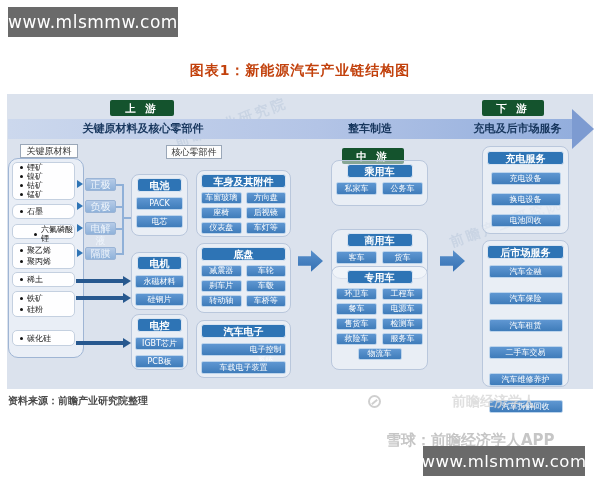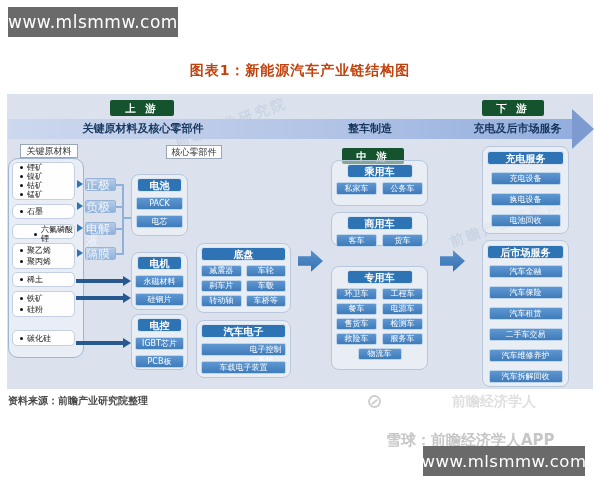--- a/index.html
+++ b/index.html
@@ -12,21 +12,21 @@
   .badge{background:#14532d;color:#ffffff;font-size:10.5px;font-weight:bold;text-align:center;line-height:16px;height:16px;letter-spacing:3px;border-radius:2px;}
   .band-body{height:20px;background:linear-gradient(90deg,#ccd8ed 0%,#b3c4e6 55%,#93aedd 100%);}
   .band-head{width:0;height:0;border-top:20px solid transparent;border-bottom:20px solid transparent;border-left:22px solid #7d9bd1;}
   .band-label{font-size:11px;font-weight:bold;color:#17365d;text-align:center;line-height:18px;height:18px;}
   .tag{background:#fdfdfd;border:1px solid #9aa7b8;color:#333;font-size:9px;text-align:center;line-height:13px;height:14px;box-sizing:border-box;}
   .bigbox{border:1px solid #9fb5d4;border-radius:10px;background:rgba(244,248,253,.55);}
   .raw-group{background:rgba(255,255,255,.92);border:1px solid #c4d0e0;border-radius:5px;display:flex;flex-direction:column;justify-content:space-evenly;box-sizing:border-box;}
   .raw-item{display:flex;align-items:center;gap:4px;padding-left:7px;font-size:8px;color:#1c1c1c;line-height:9px;}
   .dot{width:3px;height:3px;border-radius:50%;background:#111;flex:0 0 3px;}
   .mini-arrow{width:0;height:0;border-top:4px solid transparent;border-bottom:4px solid transparent;border-left:6px solid #2e74b5;}
-  .mini-box{background:linear-gradient(180deg,#b6cbe7,#8fb2da);border:1px solid #9ab4d6;border-radius:2px;color:#eef4fb;font-size:12px;text-align:left;line-height:12px;height:13px;box-sizing:border-box;}
+  .mini-box{background:linear-gradient(180deg,#b6cbe7,#8fb2da);border:1px solid #9ab4d6;border-radius:2px;color:#eef4fb;font-size:10px;text-align:center;line-height:12px;height:13px;box-sizing:border-box;}
   .line{background:#8fb0d8;}
   .tarrow-bar{height:4px;background:#27588f;}
   .tarrow-head{width:0;height:0;border-top:5px solid transparent;border-bottom:5px solid transparent;border-left:8px solid #27588f;}
   .grp{border:1px solid #b9c7dc;border-radius:8px;background:rgba(248,250,253,.5);box-sizing:border-box;}
   .grp-hd{display:block;margin:3px auto 0;background:#2e74b5;border:1px solid #d8e4f2;color:#fff;font-weight:bold;font-size:10px;line-height:13px;height:14px;text-align:center;border-radius:3px;box-sizing:border-box;}
   .sub{background:linear-gradient(180deg,#5f97d2,#3f7cba);border:1px solid #bcd4ec;border-radius:2px;color:#ffffff;font-size:8px;line-height:11px;text-align:center;height:13px;box-sizing:border-box;}
   .two-col{display:grid;grid-template-columns:1fr 1fr;gap:3px 4px;padding:0 4px;margin-top:4px;}
   .full-col{display:flex;flex-direction:column;align-items:center;margin-top:5px;}
   .chev{background:linear-gradient(180deg,#5b92cd,#336fb2);clip-path:polygon(0 30%,52% 30%,52% 5%,100% 50%,52% 95%,52% 70%,0 70%);}
   .diag-wm{color:#a9bbd3;opacity:.35;font-size:14px;letter-spacing:3px;font-weight:bold;transform:rotate(-20deg);white-space:nowrap;}
@@ -166,20 +166,31 @@
       </div>
     </div>
     <div class="abs grp" style="left:124px;top:220px;width:57px;height:56px;">
       <div class="grp-hd" style="width:45px;">电控</div>
       <div class="full-col" style="gap:5px;">
         <div class="sub" style="width:49px;">IGBT芯片</div>
         <div class="sub" style="width:49px;">PCB板</div>
       </div>
     </div>
 
+    <div class="abs grp" style="left:189px;top:76px;width:95px;height:67px;">
+      <div class="grp-hd" style="width:85px;">车身及其附件</div>
+      <div class="two-col">
+        <div class="sub" style="height:12px;line-height:10px;">车窗玻璃</div>
+        <div class="sub" style="height:12px;line-height:10px;">方向盘</div>
+        <div class="sub" style="height:12px;line-height:10px;">座椅</div>
+        <div class="sub" style="height:12px;line-height:10px;">后视镜</div>
+        <div class="sub" style="height:12px;line-height:10px;">仪表盘</div>
+        <div class="sub" style="height:12px;line-height:10px;">车灯等</div>
+      </div>
+    </div>
     <div class="abs grp" style="left:189px;top:149px;width:95px;height:70px;">
       <div class="grp-hd" style="width:85px;">底盘</div>
       <div class="two-col">
         <div class="sub" style="height:12px;line-height:10px;">减震器</div>
         <div class="sub" style="height:12px;line-height:10px;">车轮</div>
         <div class="sub" style="height:12px;line-height:10px;">刹车片</div>
         <div class="sub" style="height:12px;line-height:10px;">车毂</div>
         <div class="sub" style="height:12px;line-height:10px;">转动轴</div>
         <div class="sub" style="height:12px;line-height:10px;">车桥等</div>
       </div>
@@ -194,21 +205,21 @@
 
     <div class="abs chev" style="left:291px;top:155px;width:25px;height:24px;"></div>
 
     <div class="abs grp" style="left:324px;top:66px;width:97px;height:46px;">
       <div class="grp-hd" style="width:66px;">乘用车</div>
       <div class="two-col" style="gap:3px 5px;">
         <div class="sub">私家车</div>
         <div class="sub">公务车</div>
       </div>
     </div>
-    <div class="abs grp" style="left:324px;top:118px;width:97px;height:34px;">
+    <div class="abs grp" style="left:324px;top:135px;width:97px;height:50px;border-radius:10px;">
       <div class="grp-hd" style="width:66px;">商用车</div>
       <div class="two-col" style="gap:3px 5px;">
         <div class="sub">客车</div>
         <div class="sub">货车</div>
       </div>
     </div>
     <div class="abs grp" style="left:324px;top:172px;width:97px;height:104px;">
       <div class="grp-hd" style="width:66px;">专用车</div>
       <div class="two-col" style="gap:3px 5px;">
         <div class="sub" style="height:12px;line-height:10px;">环卫车</div>
@@ -228,21 +239,21 @@
     <div class="abs grp" style="left:475px;top:52px;width:87px;height:88px;">
       <div class="grp-hd" style="width:77px;margin-top:4px;">充电服务</div>
       <div class="full-col" style="gap:8px;margin-top:7px;">
         <div class="sub" style="width:70px;">充电设备</div>
         <div class="sub" style="width:70px;">换电设备</div>
         <div class="sub" style="width:70px;">电池回收</div>
       </div>
     </div>
     <div class="abs grp" style="left:475px;top:146px;width:87px;height:147px;">
       <div class="grp-hd" style="width:77px;margin-top:4px;">后市场服务</div>
-      <div class="full-col" style="gap:8px;margin-top:6px;">
+      <div class="full-col" style="gap:14px;margin-top:6px;">
         <div class="sub" style="width:74px;">汽车金融</div>
         <div class="sub" style="width:74px;">汽车保险</div>
         <div class="sub" style="width:74px;">汽车租赁</div>
         <div class="sub" style="width:74px;">二手车交易</div>
         <div class="sub" style="width:74px;">汽车维修养护</div>
         <div class="sub" style="width:74px;">汽车拆解回收</div>
       </div>
     </div>
 
   </div>

